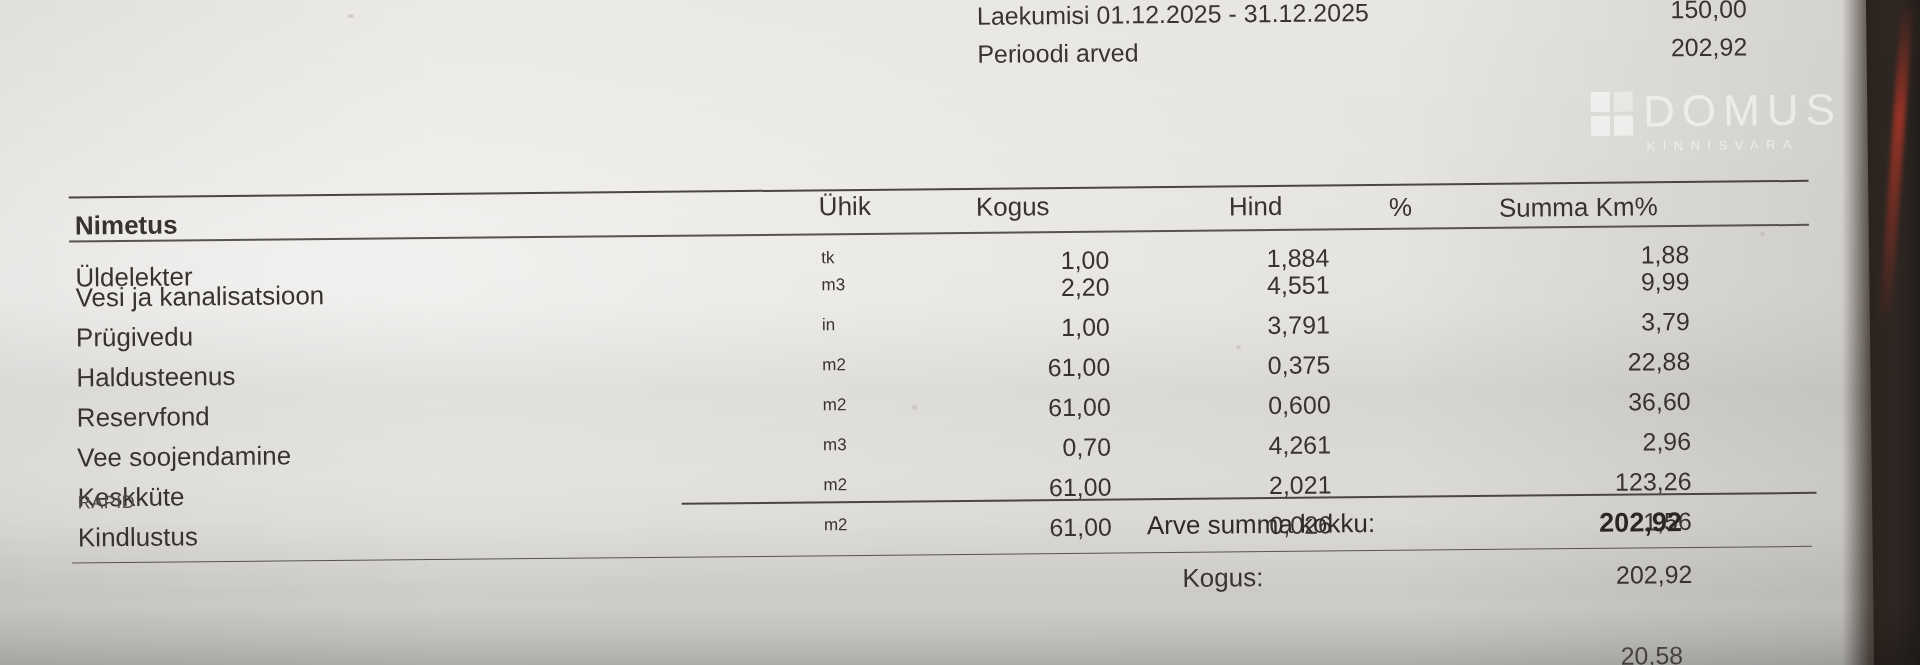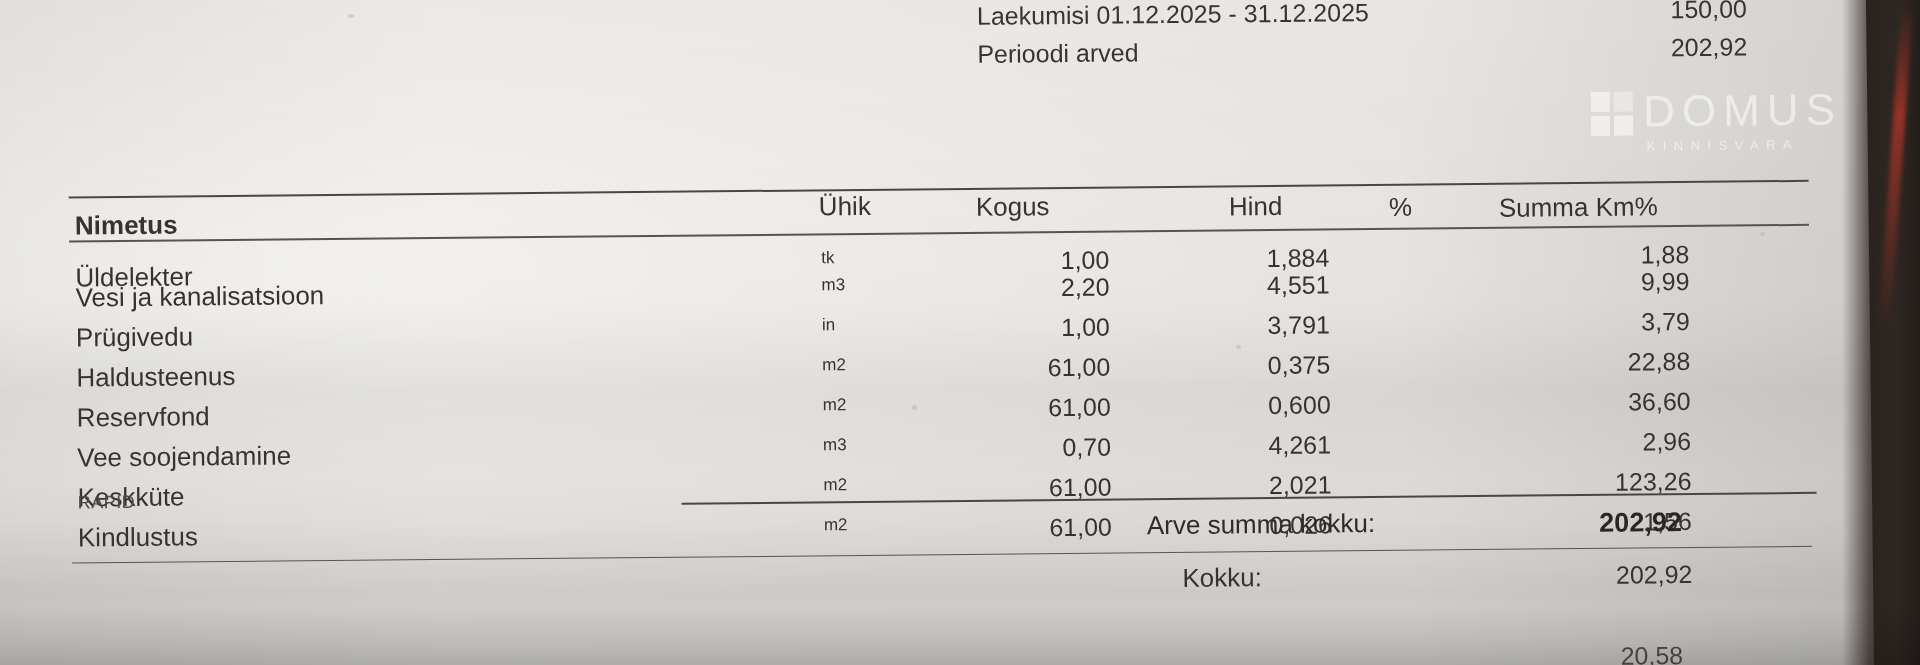--- a/index.html
+++ b/index.html
@@ -446,21 +446,21 @@
           <div class="qty">61,00</div>
           <div class="price">0,026</div>
           <div class="pct"></div>
           <div class="sum">1,56</div>
         </div>
       </div>
 
       <div class="rule thin"></div>
 
       <div class="kokku-row">
-        <div class="kokku-label">Kokku:</div>
+        <div class="kokku-label">Kogus:</div>
         <div class="kokku-value">202,92</div>
       </div>
     </div>
 
     <div class="rapid">RAPID</div>
 
     <div class="total-rule"></div>
     <div class="total-row">
       <div class="total-label">Arve summa kokku:</div>
       <div class="total-value">202,92</div>

